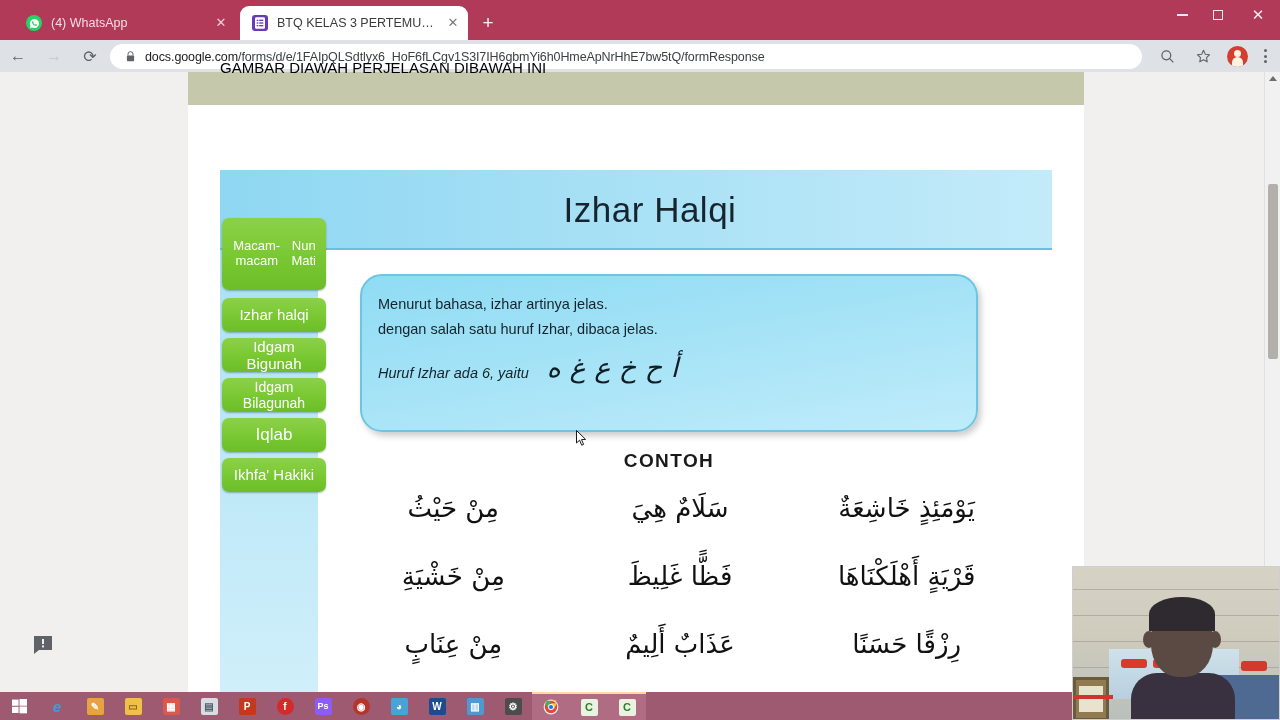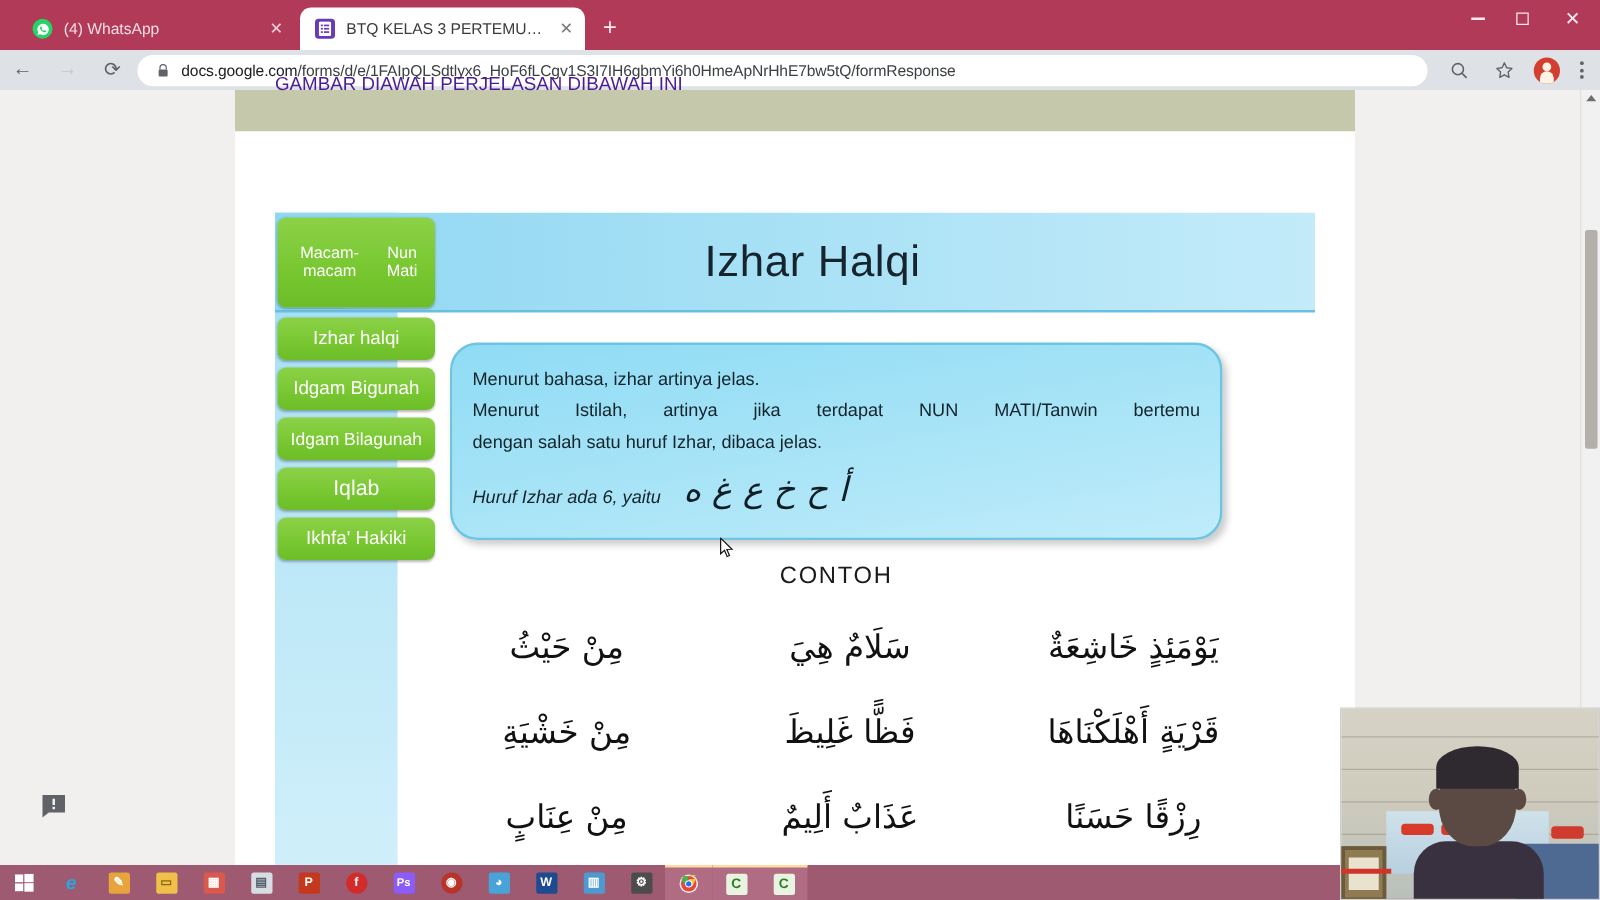--- a/index.html
+++ b/index.html
@@ -61,42 +61,42 @@
                     border-radius:50%; background:#fdf2e4; }
   .kebab { width:22px; height:32px; display:flex; flex-direction:column; align-items:center;
            justify-content:center; gap:2.5px; }
   .kebab i { width:3px; height:3px; border-radius:50%; background:#5f6368; display:block; }
 
   
   .viewport { position:absolute; left:0; top:72px; width:1280px; height:620px; background:#f1f0ee; }
   .page-wrap { position:absolute; left:0; top:0; width:1264px; height:620px; background:#f1f0ee; }
   .form-card { position:absolute; left:188px; top:0; width:896px; height:620px; background:#ffffff; }
   .olive-bar { position:absolute; left:0; top:0; width:896px; height:33px; background:#c6c8ac; }
-  .olive-text { position:absolute; left:32px; top:-13px; width:700px; color:#4c1d95;
+  .olive-text { position:absolute; left:32px; top:-13px; width:700px; color:#000000;
                 font-size:15px; white-space:nowrap; overflow:hidden; height:14px; }
 
   
   .slide { position:absolute; left:32px; top:98px; width:832px; height:522px; background:#ffffff; overflow:hidden; }
   .slide-inner { position:absolute; left:0; top:0; width:832px; height:522px; }
 
   .sb-col { position:absolute; left:0; top:0; width:98px; height:522px;
             background:linear-gradient(180deg,#9fdcf2 0%,#b7e6f6 40%,#cfeffa 100%); }
   .hdr-bar { position:absolute; left:0; top:0; width:832px; height:80px;
              background:linear-gradient(90deg,#8fd7f2 0%,#a6e0f5 45%,#c3ebfa 100%);
              border-bottom:2px solid #69bfe0; }
   .hdr-title { position:absolute; left:150px; top:0; width:560px; height:80px;
                display:flex; align-items:center; justify-content:center;
                font-size:35px; color:#16242e; letter-spacing:.5px; }
 
   .gtab {
-    position:absolute; left:2px; width:126px; border-radius:7px;
+    position:absolute; left:2px; width:104px; border-radius:7px;
     background:linear-gradient(180deg,#8cd148 0%,#79c832 55%,#6cbd28 100%);
     box-shadow:0 1px 2px rgba(0,0,0,.28);
     color:#ffffff; display:flex; align-items:center; justify-content:center; text-align:center;
-    line-height:1.15; padding:0 5px;
+    line-height:1.15; padding:0 5px;margin-top:44px;
   }
   .gtab.t0 { top:4px;   height:72px; font-size:13px; }
   .gtab.t1 { top:84px;  height:34px; font-size:15px; }
   .gtab.t2 { top:124px; height:34px; font-size:15px; }
   .gtab.t3 { top:164px; height:34px; font-size:14px; }
   .gtab.t4 { top:204px; height:34px; font-size:17px; }
   .gtab.t5 { top:244px; height:34px; font-size:15px; }
 
   .def-box {
     position:absolute; left:140px; top:104px; width:618px; height:158px;
@@ -106,22 +106,22 @@
     padding:16px 16px 0 16px;
   }
   .def-line { font-size:14.5px; color:#13242c; line-height:1.72; }
   .def-line.just { text-align:justify; text-align-last:justify; }
   .huruf-row { margin-top:12px; display:flex; align-items:flex-end;font-style:italic; }
   .huruf-label { font-size:14.5px; color:#13242c; }
   .huruf-letters { font-size:27px; color:#0f1d24; margin-left:18px; line-height:1;
                    direction:rtl; letter-spacing:7px; font-family:"DejaVu Sans", sans-serif; }
 
   .contoh-title { position:absolute; left:140px; top:280px; width:618px; text-align:center;
-                  font-size:19px; font-weight:normal; color:#1a1a1a; letter-spacing:1.4px; }
-  .contoh-grid { position:absolute; left:120px; top:314px; width:680px; }
+                  font-size:19px; font-weight:bold; color:#1a1a1a; letter-spacing:1.4px; }
+  .contoh-grid { position:absolute; left:120px; top:304px; width:680px; }
   .contoh-row { display:flex; justify-content:space-between; height:68px; align-items:center; }
   .contoh-cell { flex:1; text-align:center; font-size:26px; color:#111; direction:rtl;
                  font-family:"DejaVu Sans", sans-serif; }
 
   
   .cursor { position:absolute; left:576px; top:430px; width:12px; height:18px; }
 
   
   .feedback { position:absolute; left:30px; top:560px; width:26px; height:26px;
               display:flex; align-items:center; justify-content:center; }
@@ -275,21 +275,20 @@
                 <span>Nun Mati</span>
               </div>
               <div class="gtab t1">Izhar halqi</div>
               <div class="gtab t2">Idgam Bigunah</div>
               <div class="gtab t3">Idgam Bilagunah</div>
               <div class="gtab t4">Iqlab</div>
               <div class="gtab t5">Ikhfa' Hakiki</div>
 
               <div class="def-box">
                 <div class="def-line">Menurut bahasa, izhar artinya jelas.</div>
-                <div class="def-line just">Menurut Istilah, artinya jika terdapat NUN MATI/Tanwin bertemu</div>
                 <div class="def-line">dengan salah satu huruf Izhar, dibaca jelas.</div>
                 <div class="huruf-row">
                   <span class="huruf-label">Huruf Izhar ada 6, yaitu</span>
                   <span class="huruf-letters">أ ح خ ع غ ه</span>
                 </div>
               </div>
 
               <div class="contoh-title">CONTOH</div>
 
               <div class="contoh-grid">

